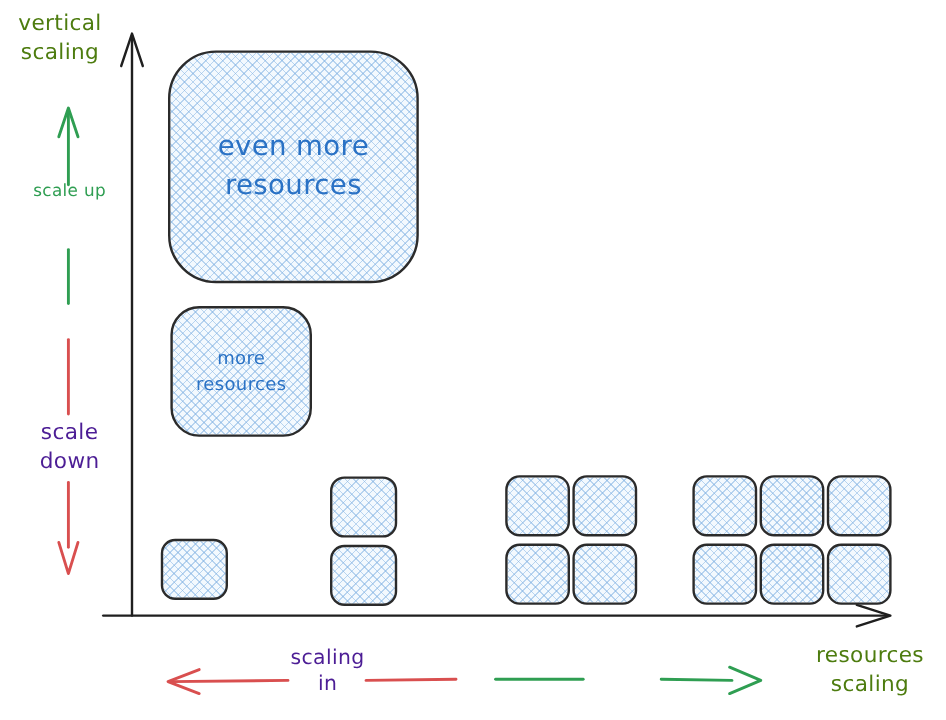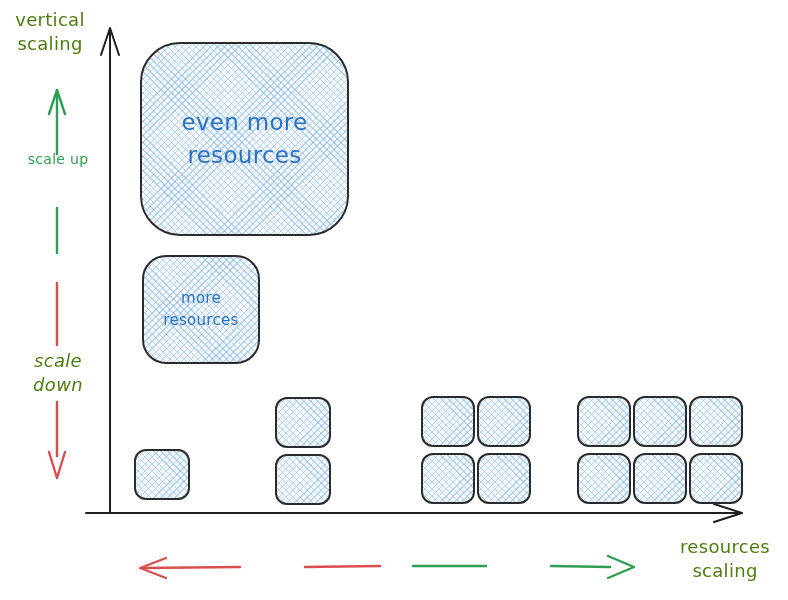--- a/index.html
+++ b/index.html
@@ -7,21 +7,21 @@
     position:relative;width:788px;height:600px;background:#ffffff;overflow:hidden;
     font-family:"DejaVu Sans", sans-serif;
   }
   svg.overlay{position:absolute;left:0;top:0;width:788px;height:600px;}
   .lbl{
     position:absolute;text-align:center;line-height:1.35;letter-spacing:.3px;
     white-space:normal;font-weight:500;
   }
   .ink{color:#4d7c0f;}
   .green{color:#2f9e52;}
-  .red{color:#4d7c0f;font-style:italic;}
+  .red{color:#4c1d95;}
   .blue{color:#2a72c5;}
   .hatch{
     background-color:#f3f9fe;
     background-image:
       repeating-linear-gradient(45deg, rgba(125,175,225,.5) 0, rgba(125,175,225,.5) 1px, transparent 1px, transparent 5px),
       repeating-linear-gradient(135deg, rgba(125,175,225,.5) 0, rgba(125,175,225,.5) 1px, transparent 1px, transparent 5px);
   }
   .node{
     position:absolute;border:2.5px solid #2b2b2b;display:flex;align-items:center;justify-content:center;
   }
@@ -92,20 +92,21 @@
       <path d="M608 556 L634 567 L608 578"></path>
     </g>
   </svg>
 
   <div class="lbl ink" id="y-axis-label">vertical scaling</div>
   <div class="lbl ink" id="x-axis-label">resources scaling</div>
 
   <div class="lbl green" id="scale-up-label">scale up</div>
   <div class="lbl red" id="scale-down-label">scale down</div>
 
+  <div class="lbl red" id="scaling-in-label">scaling in</div>
 
   <div class="node hatch" id="big-box">
     <div class="node-label blue">even more resources</div>
   </div>
 
   <div class="node hatch" id="medium-box">
     <div class="node-label blue">more resources</div>
   </div>
 
   <div class="server-group" id="group-single" style="grid-template-columns: repeat(1, var(--cell-w));">

